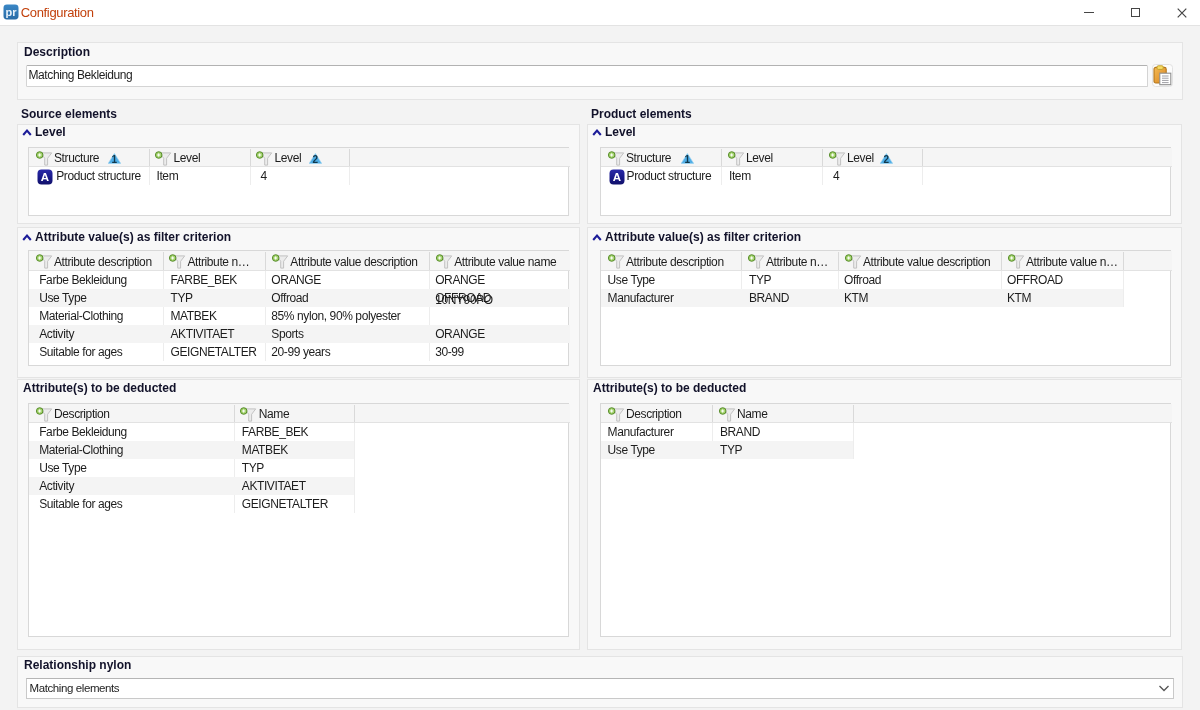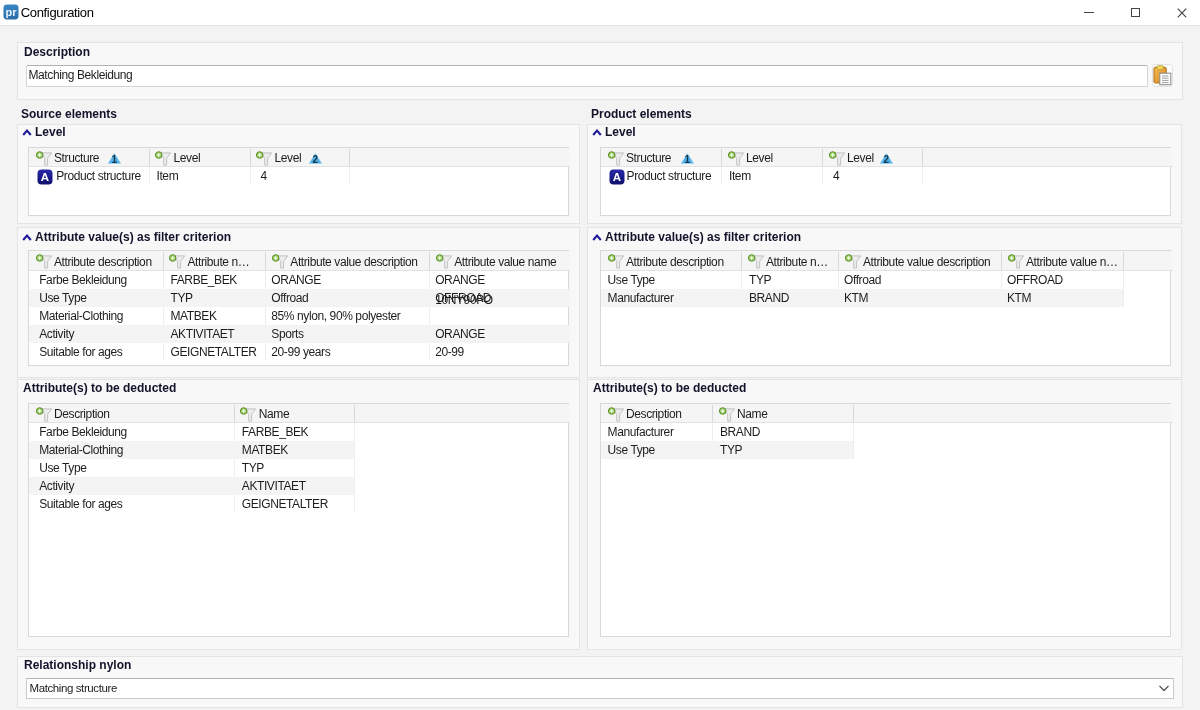--- a/index.html
+++ b/index.html
@@ -12,21 +12,21 @@
 <svg style="position:absolute;left:3px;top:4px" width="16" height="16" viewBox="0 0 16 16">
 <defs>
       <linearGradient id="pg" x1="0" y1="0" x2="0" y2="1">
         <stop offset="0" stop-color="#3a87c6"></stop>
         <stop offset="1" stop-color="#2a6ca6"></stop>
       </linearGradient>
     </defs>
 <rect x="0.5" y="0.5" width="15" height="15" rx="3.4" fill="url(#pg)"></rect>
 <text x="8" y="12" font-family="Liberation Sans" font-size="11" font-weight="700" fill="#eaf3fb" text-anchor="middle">pr</text>
 </svg>
-<div style="position:absolute;left:20.8px;top:0;height:26px;line-height:25px;font-size:13px;letter-spacing:-0.35px;color:#000000">Configuration</div>
+<div style="position:absolute;left:20.8px;top:0;height:26px;line-height:25px;font-size:13px;letter-spacing:-0.35px;color:#c2410c">Configuration</div>
 <div style="position:absolute;left:1084px;top:12px;width:10px;height:1.4px;background:#454545"></div>
 <div style="position:absolute;left:1130.5px;top:8px;width:9.5px;height:8.5px;border:1.3px solid #454545"></div>
 <svg style="position:absolute;left:1177px;top:7.5px" width="10" height="10" viewBox="0 0 10 10">
     <path d="M0.7 0.7 L9.3 9.3 M9.3 0.7 L0.7 9.3" stroke="#454545" stroke-width="1.2"></path>
   </svg>
 
 <div class="box" style="left:17px;top:42px;width:1166px;height:58px"></div>
 <div class="b" style="left:24px;top:45px">Description</div>
 <div style="position:absolute;left:26px;top:64.5px;width:1122px;height:22px;background:#fff;border:1px solid #d4d4d4;border-top-color:#b2b2b2;border-radius:1.5px"></div>
 <div class="t" style="left:28.5px;top:64px;height:22px;line-height:22px">Matching Bekleidung</div>
@@ -65,21 +65,21 @@
 </svg>
 <div class="b" style="left:605px;top:125px">Level</div>
 <svg style="position:absolute;left:592px;top:234px" width="10" height="8" viewBox="0 0 10 8">
 <polyline points="1.2,6 5,1.6 8.8,6" fill="none" stroke="#1d1d99" stroke-width="2.1"></polyline>
 </svg>
 <div class="b" style="left:605px;top:230.2px">Attribute value(s) as filter criterion</div>
 <div class="b" style="left:593px;top:381.3px">Attribute(s) to be deducted</div>
 <div class="box" style="left:17px;top:656px;width:1166px;height:52px"></div>
 <div class="b" style="left:24px;top:658px">Relationship nylon</div>
 <div style="position:absolute;left:26px;top:678px;width:1148px;height:21px;background:#fff;border:1px solid #c9c9c9;border-top-color:#b5b5b5"></div>
-<div class="t" style="left:29.5px;top:678px;height:21px;line-height:21px;font-size:11.5px">Matching structure</div>
+<div class="t" style="left:29.5px;top:678px;height:21px;line-height:21px;font-size:11.5px">Matching elements</div>
 <svg style="position:absolute;left:1158px;top:685px" width="12" height="7" viewBox="0 0 12 7">
     <polyline points="1.5,1 6,5.5 10.5,1" fill="none" stroke="#555" stroke-width="1.3"></polyline>
   </svg>
 <div class="tbl" style="left:28px;top:147px;width:541px;height:69px">
 <div style="position:absolute;left:0;top:0;width:541px;height:19px;background:#f5f5f5;border-bottom:1px solid #e2e2e2"></div>
 <div style="position:absolute;left:119.5px;top:1px;width:1px;height:17px;background:#d9d9d9"></div>
 <div style="position:absolute;left:119.5px;top:19px;width:1px;height:18px;background:#ededed"></div>
 <div style="position:absolute;left:220.5px;top:1px;width:1px;height:17px;background:#d9d9d9"></div>
 <div style="position:absolute;left:220.5px;top:19px;width:1px;height:18px;background:#ededed"></div>
 <div style="position:absolute;left:319.5px;top:1px;width:1px;height:17px;background:#d9d9d9"></div>
@@ -220,21 +220,21 @@
 <div class="t" style="left:242.3px;top:56px;height:18px;line-height:18px">85% nylon, 90% polyester</div>
 <div class="t" style="left:406.2px;top:40px;height:18px;line-height:18px">10NY90PO</div>
 <div style="position:absolute;left:0;top:74px;width:541px;height:18px;background:#f4f4f4"></div>
 <div class="t" style="left:10.2px;top:74px;height:18px;line-height:18px">Activity</div>
 <div class="t" style="left:141.5px;top:74px;height:18px;line-height:18px">AKTIVITAET</div>
 <div class="t" style="left:242.3px;top:74px;height:18px;line-height:18px">Sports</div>
 <div class="t" style="left:406.2px;top:74px;height:18px;line-height:18px">ORANGE</div>
 <div class="t" style="left:10.2px;top:92px;height:18px;line-height:18px">Suitable for ages</div>
 <div class="t" style="left:141.5px;top:92px;height:18px;line-height:18px">GEIGNETALTER</div>
 <div class="t" style="left:242.3px;top:92px;height:18px;line-height:18px">20-99 years</div>
-<div class="t" style="left:406.2px;top:92px;height:18px;line-height:18px">20-99</div>
+<div class="t" style="left:406.2px;top:92px;height:18px;line-height:18px">30-99</div>
 </div>
 <div class="tbl" style="left:600px;top:250px;width:571px;height:116px">
 <div style="position:absolute;left:0;top:0;width:571px;height:20px;background:#f5f5f5;border-bottom:1px solid #e2e2e2"></div>
 <div style="position:absolute;left:140px;top:1px;width:1px;height:18px;background:#d9d9d9"></div>
 <div style="position:absolute;left:140px;top:20px;width:1px;height:36px;background:#ededed"></div>
 <div style="position:absolute;left:237px;top:1px;width:1px;height:18px;background:#d9d9d9"></div>
 <div style="position:absolute;left:237px;top:20px;width:1px;height:36px;background:#ededed"></div>
 <div style="position:absolute;left:400px;top:1px;width:1px;height:18px;background:#d9d9d9"></div>
 <div style="position:absolute;left:400px;top:20px;width:1px;height:36px;background:#ededed"></div>
 <div style="position:absolute;left:522px;top:1px;width:1px;height:18px;background:#d9d9d9"></div>

